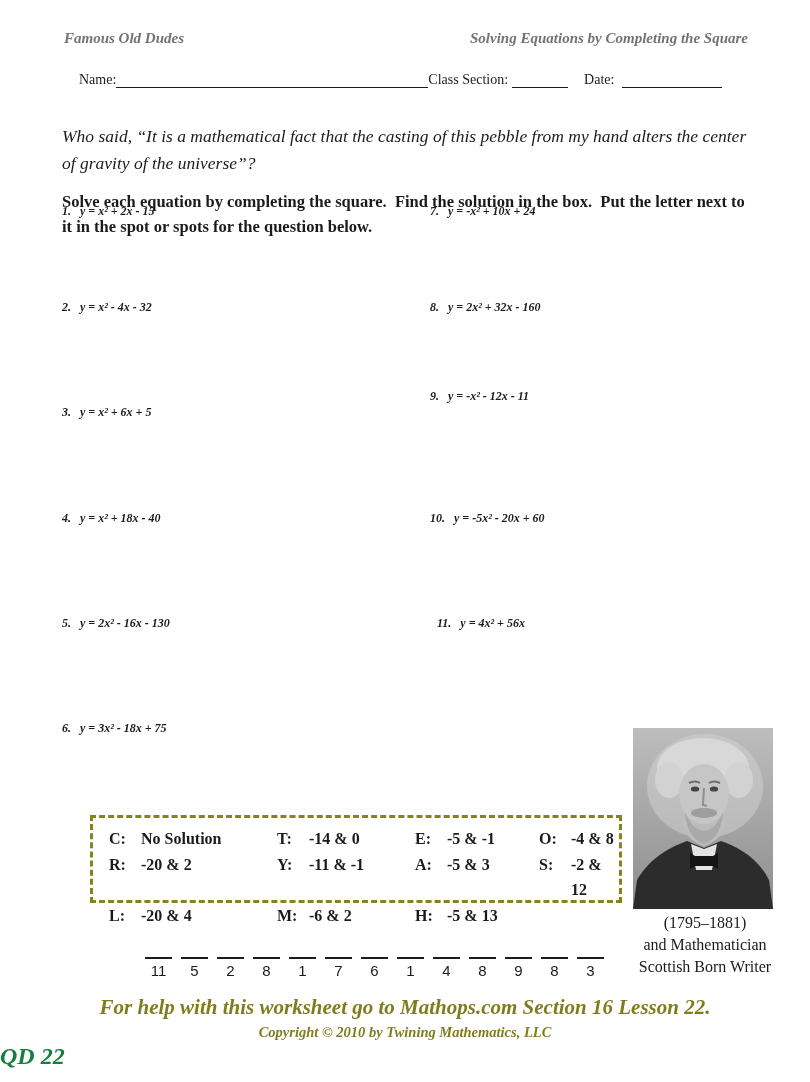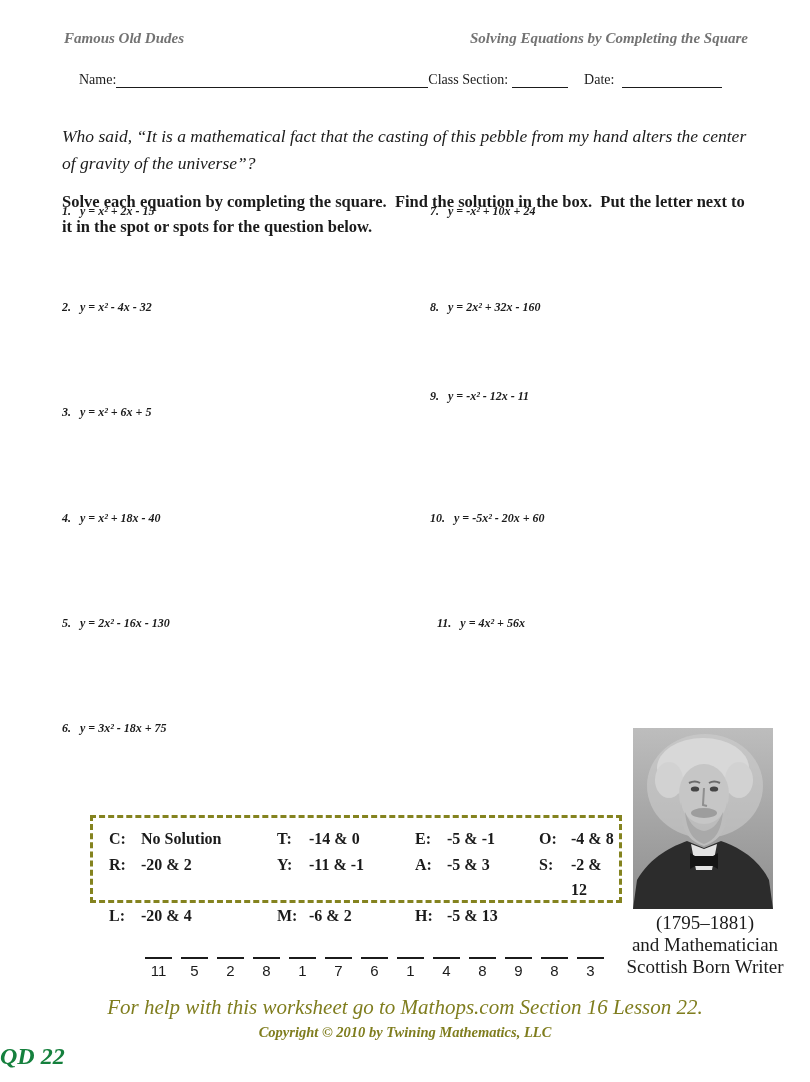--- a/index.html
+++ b/index.html
@@ -45,30 +45,30 @@
     align-content:start;row-gap:1px;
     padding:8px 0 0 16px;font-weight:bold;font-size:16px;line-height:25px;
   }
   .entry{display:flex;gap:10px;}
   .entry .letter{min-width:22px;}
   
   .portrait-wrap{position:absolute;left:633px;top:728px;width:140px;height:181px;}
   .portrait-wrap svg{display:block;}
   .caption{
     position:absolute;left:612px;top:912px;width:186px;
-    text-align:center;font-size:19px;line-height:22px;
+    text-align:center;font-size:16px;line-height:22px;
   }
   
   .slots{position:absolute;left:145px;top:944px;display:flex;gap:9px;}
   .slot{width:27px;text-align:center;font-family:"Liberation Sans", sans-serif;font-size:15px;}
   .slot .write-line{height:13px;border-bottom:2px solid #1b1b1b;margin-bottom:3px;}
   
   .footer-help{
     position:absolute;left:0;top:995px;width:810px;text-align:center;
-    color:#7f7d1e;font-weight:normal;font-style:italic;font-size:21px;
+    color:#7f7d1e;font-weight:bold;font-style:italic;font-size:21px;
   }
   .footer-copy{
     position:absolute;left:0;top:1024px;width:810px;text-align:center;
     color:#7f7d1e;font-weight:bold;font-style:italic;font-size:14.5px;
   }
   .footer-code{
     position:absolute;left:0;top:1043px;width:810px;text-align:left;
     color:#15803d;font-weight:bold;font-style:italic;font-size:24px;
   }
 </style>

